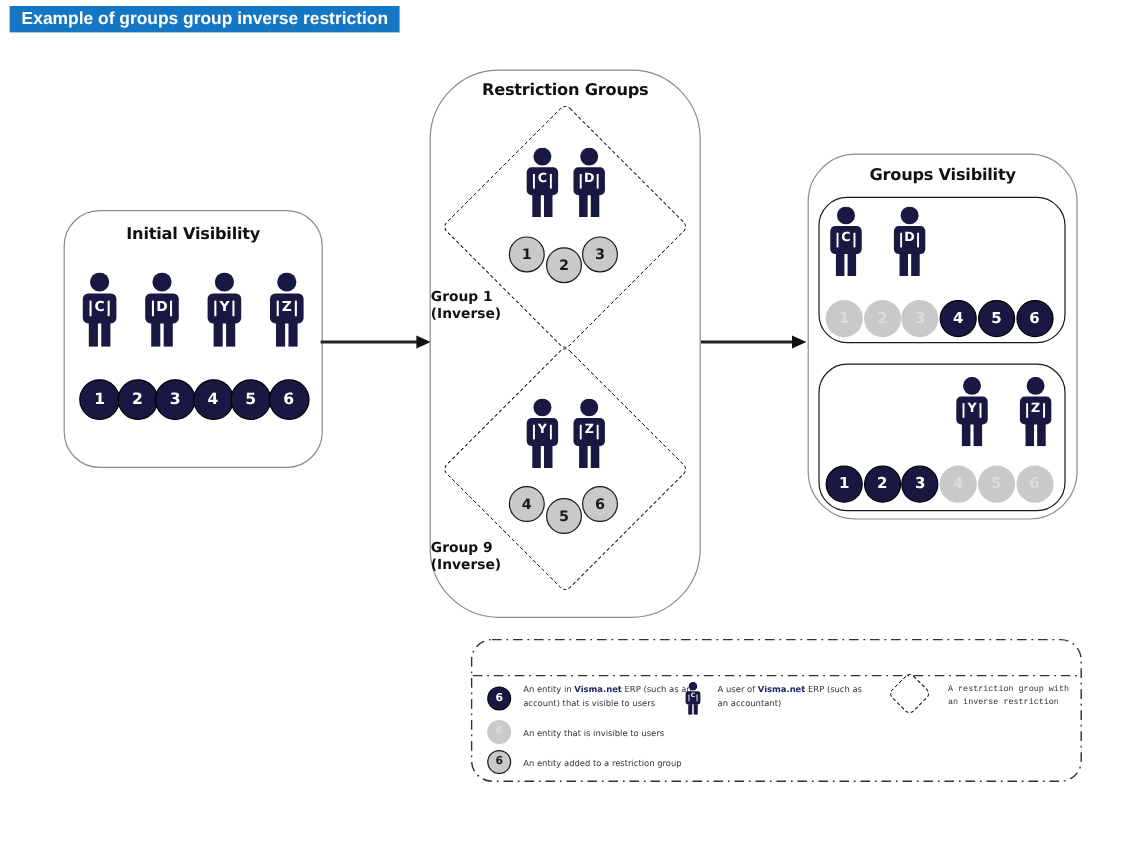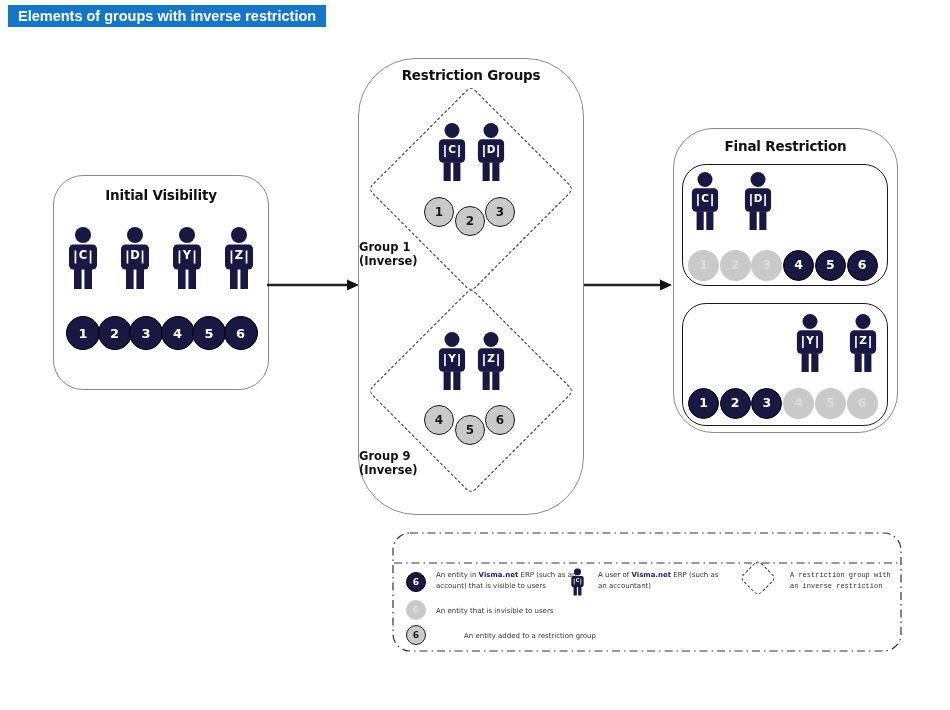--- a/index.html
+++ b/index.html
@@ -67,21 +67,21 @@
       <rect x="8" y="42" width="7.6" height="20" fill="#181843"></rect>
       <rect x="18.4" y="42" width="7.6" height="20" fill="#181843"></rect>
       <rect x="8.6" y="23.5" width="1.7" height="13" fill="#ffffff"></rect>
       <rect x="23.7" y="23.5" width="1.7" height="13" fill="#ffffff"></rect>
     </symbol>
   </defs>
 </svg>
 
 <div class="canvas">
 
-  <div class="titlebar">Elements of groups with inverse restriction</div>
+  <div class="titlebar">Example of groups group inverse restriction</div>
 
   <div class="rbox" style="left:53px; top:175px; width:216px; height:215px; border-radius:30px;">
     <div class="box-title" style="top:11px;">Initial Visibility</div>
 
     <div class="person" style="left:12px; top:51px; width:34px; height:62px;">
       <svg width="34" height="62" viewBox="0 0 34 62">
           <use href="#person-shape"></use>
         </svg>
       <span class="letter" style="top:23px; font-size:11.5px;">C</span>
     </div>
@@ -157,21 +157,21 @@
       <span class="letter" style="top:21px; font-size:10.5px;">Z</span>
     </div>
     <div class="chip ring" style="left:65px;  top:346px; width:30px; height:30px; font-size:12px;">4</div>
     <div class="chip ring" style="left:126px; top:346px; width:30px; height:30px; font-size:12px;">6</div>
     <div class="chip ring" style="left:96px;  top:356px; width:30px; height:30px; font-size:12px;">5</div>
     <div class="grp-label" style="left:0; right:0; top:392px;">Group 9</div>
     <div class="grp-label" style="left:0; right:0; top:406px;">(Inverse)</div>
   </div>
 
   <div class="rbox" style="left:673px; top:128px; width:225px; height:305px; border-radius:40px;">
-    <div class="box-title" style="top:9px;">Final Restriction</div>
+    <div class="box-title" style="top:9px;">Groups Visibility</div>
 
     <div class="inner-box" style="left:8px; top:35px; width:206px; height:122px;">
       <div class="person" style="left:6px; top:7px; width:32px; height:58px;">
         <svg width="32" height="58" viewBox="0 0 34 62">
             <use href="#person-shape"></use>
           </svg>
         <span class="letter" style="top:21px; font-size:10.5px;">C</span>
       </div>
       <div class="person" style="left:59px; top:7px; width:32px; height:58px;">
         <svg width="32" height="58" viewBox="0 0 34 62">
@@ -219,21 +219,21 @@
     <div class="legend-text" style="left:44px; top:38px; width:150px;">
       <span>An entity in </span><span class="brand">Visma.net</span><span> ERP (such as an account) that is visible to users</span>
     </div>
 
     <div class="chip pale" style="left:14px; top:68px; width:20px; height:20px; font-size:9px;">6</div>
     <div class="legend-text" style="left:44px; top:74px; width:160px;">
       <span>An entity that is invisible to users</span>
     </div>
 
     <div class="chip ring" style="left:14px; top:93px; width:20px; height:20px; font-size:9px;">6</div>
-    <div class="legend-text" style="left:44px; top:99px; width:170px;margin-left:28px;">
+    <div class="legend-text" style="left:44px; top:99px; width:170px;">
       <span>An entity added to a restriction group</span>
     </div>
 
     <div class="person" style="left:178px; top:36px; width:15px; height:28px;">
       <svg width="15" height="28" viewBox="0 0 34 62">
           <use href="#person-shape"></use>
         </svg>
       <span class="letter" style="top:10px; font-size:5px;">C</span>
     </div>
     <div class="legend-text" style="left:206px; top:38px; width:125px;">

